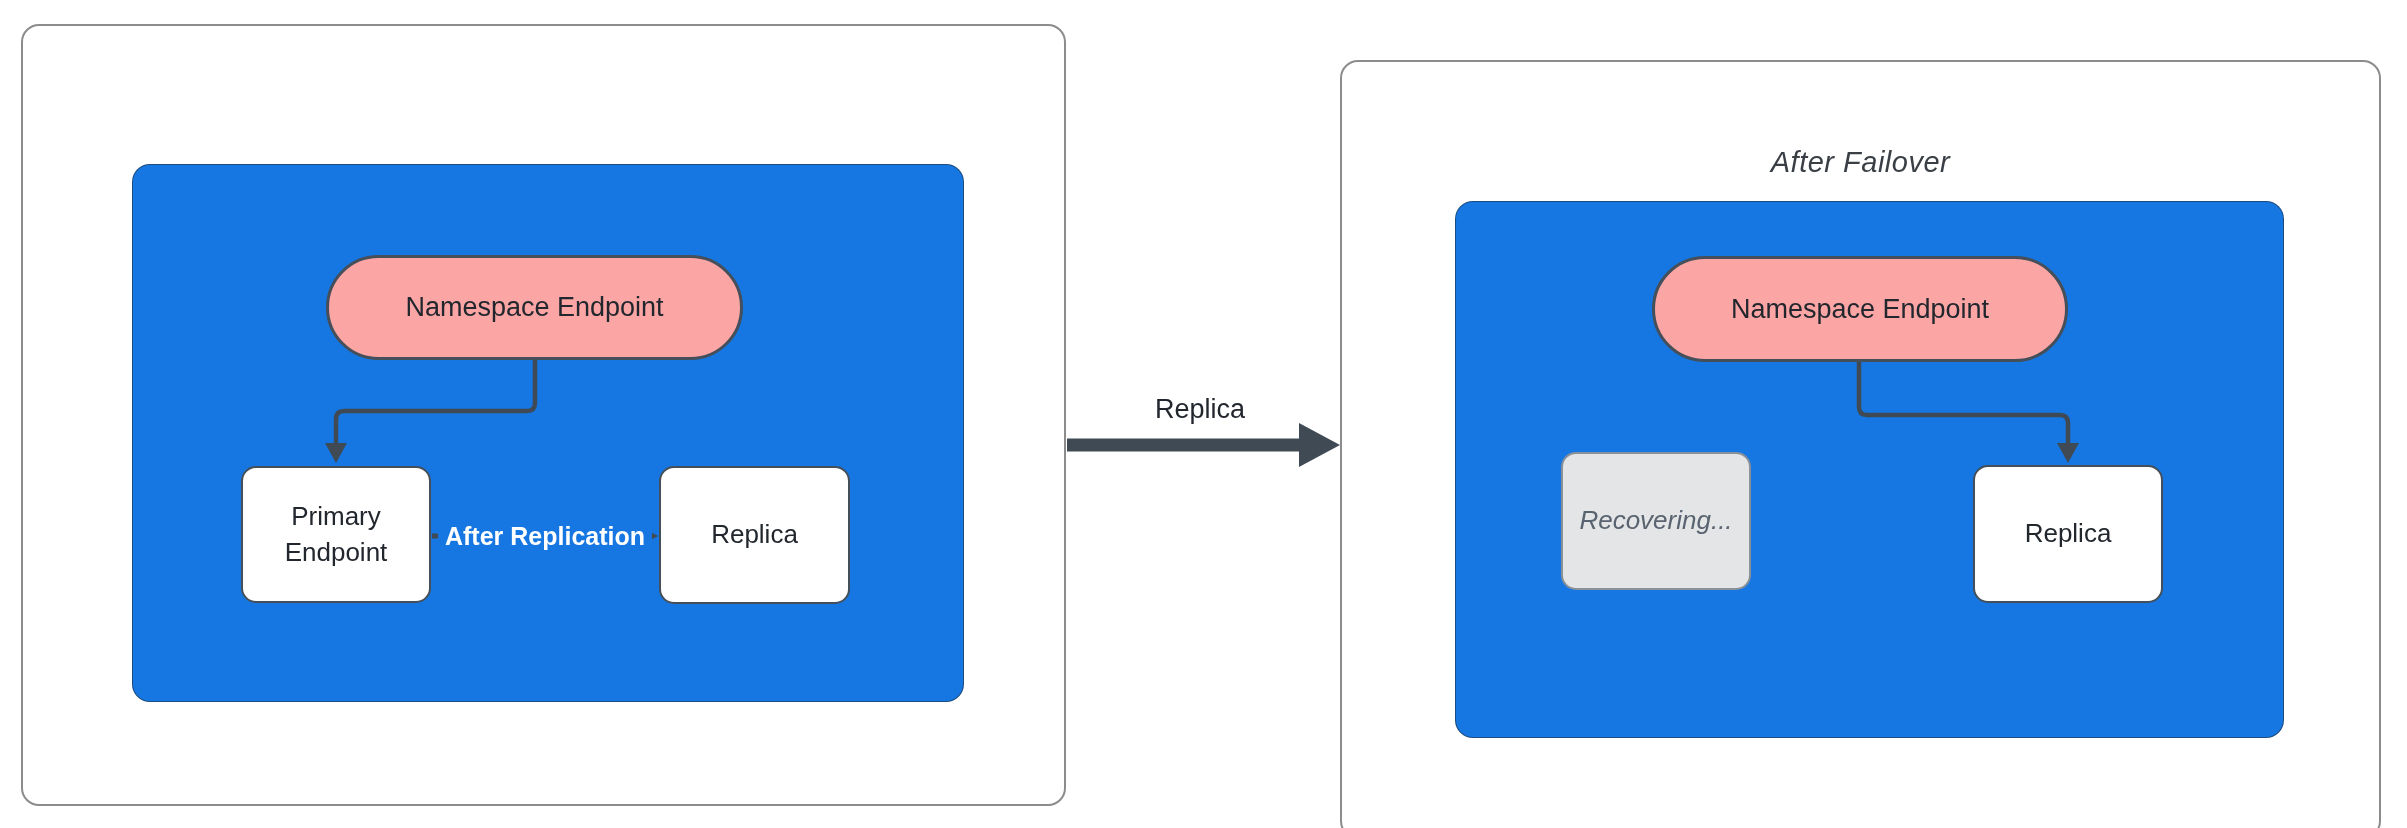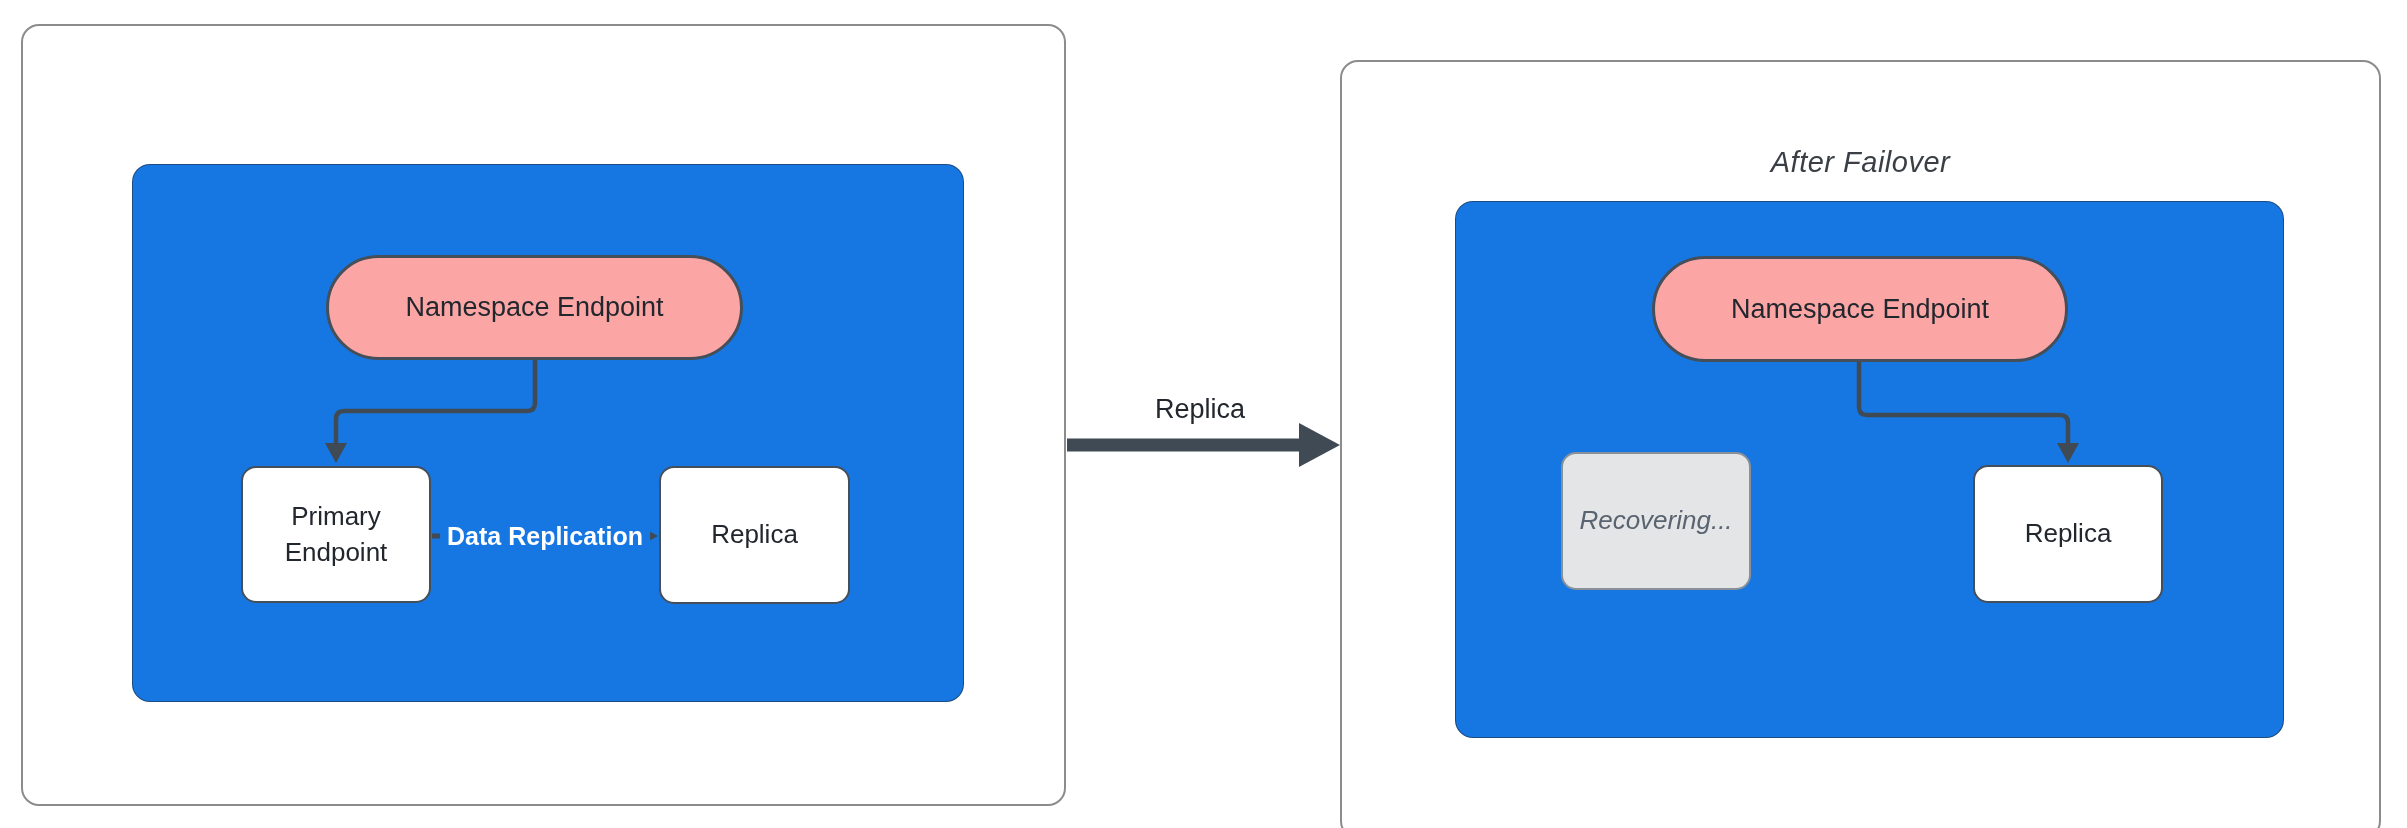--- a/index.html
+++ b/index.html
@@ -84,21 +84,21 @@
 
   <div class="pill" id="pill-left">
     <span>Namespace Endpoint</span>
   </div>
   <div class="node" id="node-primary">
     <span>Primary Endpoint</span>
   </div>
   <div class="node" id="node-replica-left">
     <span>Replica</span>
   </div>
-  <div class="edge-label" id="label-replication">Data Replication</div>
+  <div class="edge-label" id="label-replication">After Replication</div>
 
   <div id="label-failover">Replica</div>
 
   <div class="pill" id="pill-right">
     <span>Namespace Endpoint</span>
   </div>
   <div class="node" id="node-recovering">
     <span>Recovering...</span>
   </div>
   <div class="node" id="node-replica-right">

